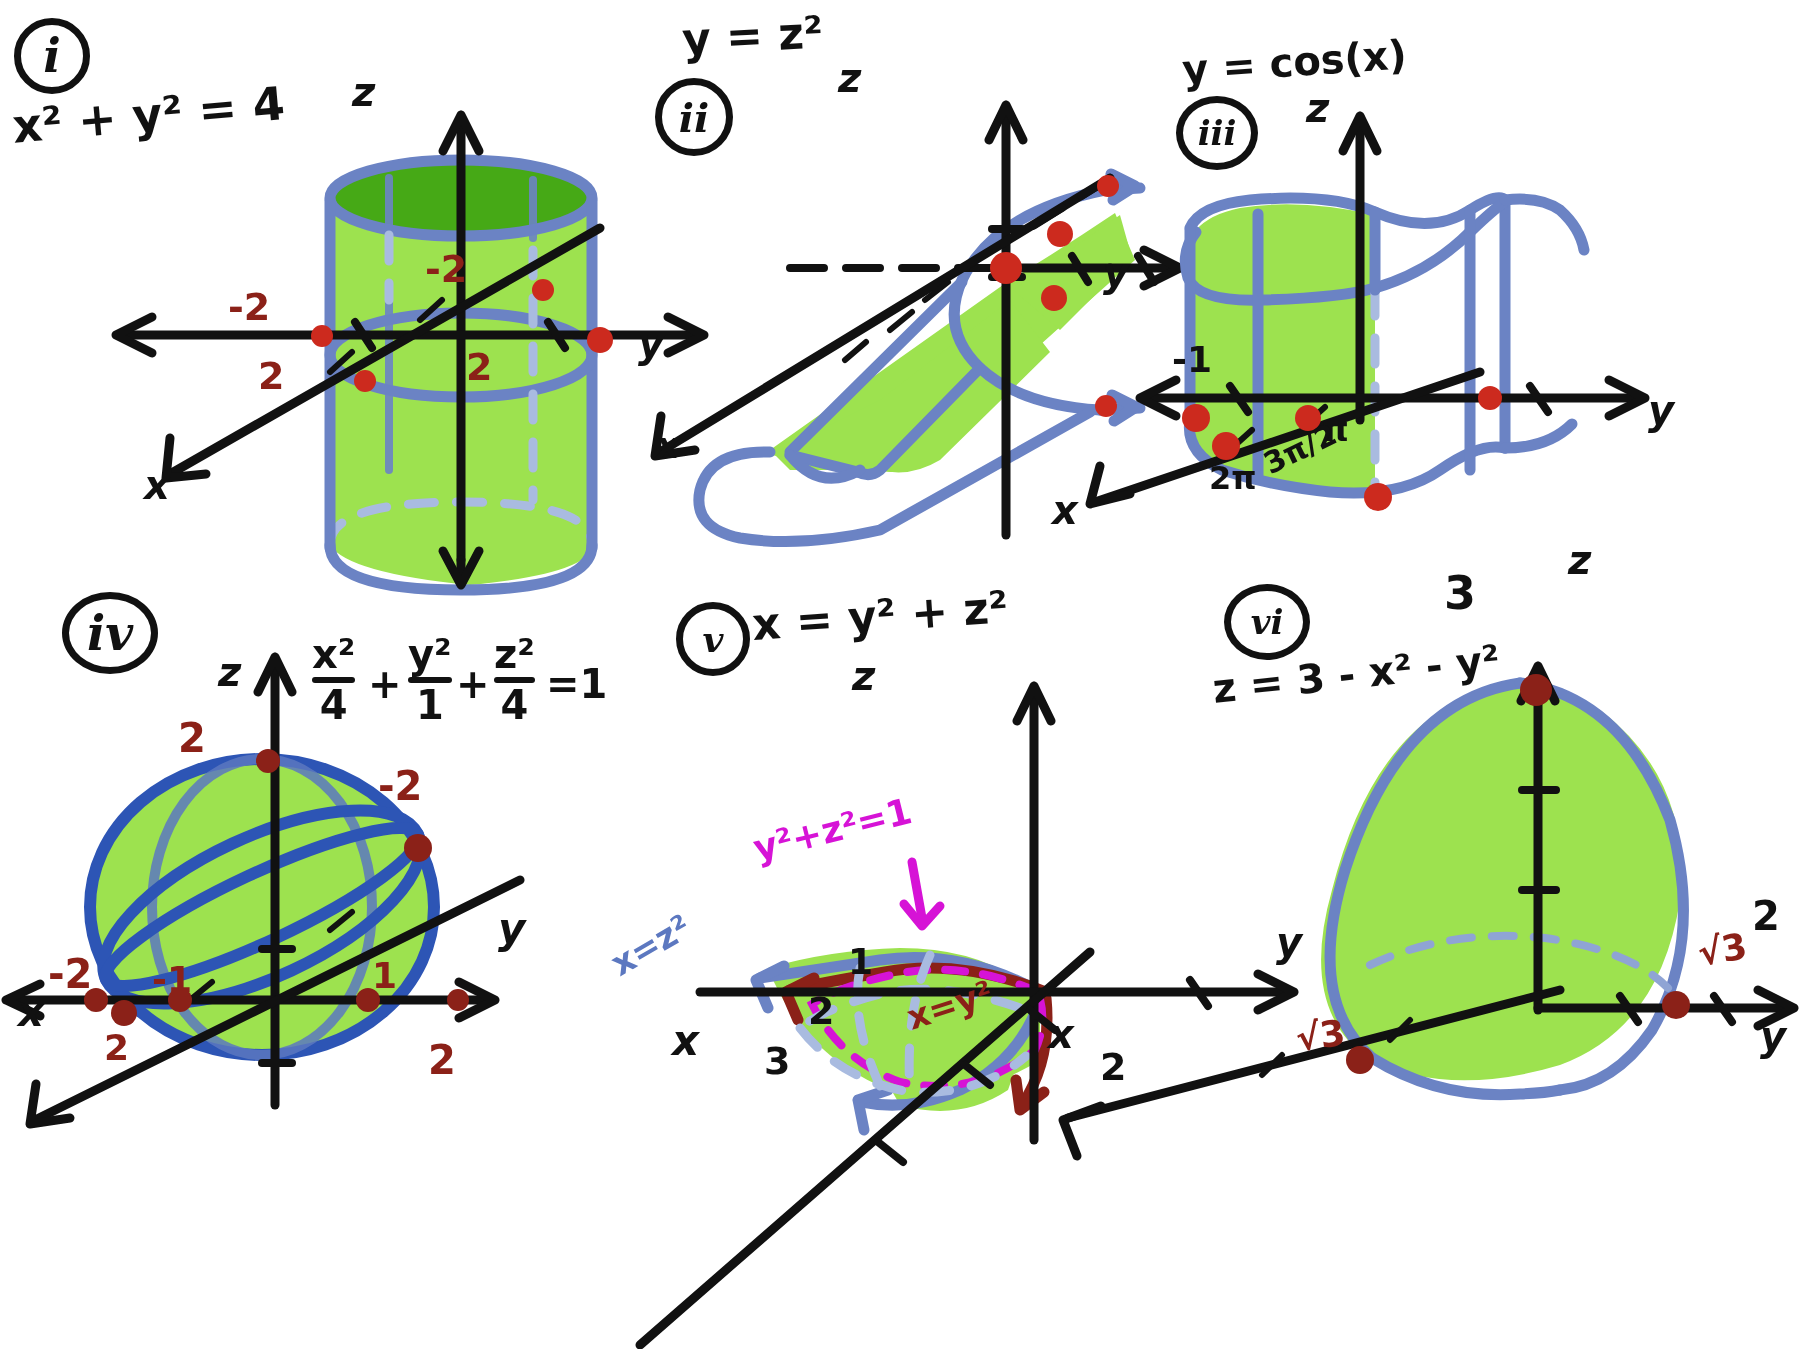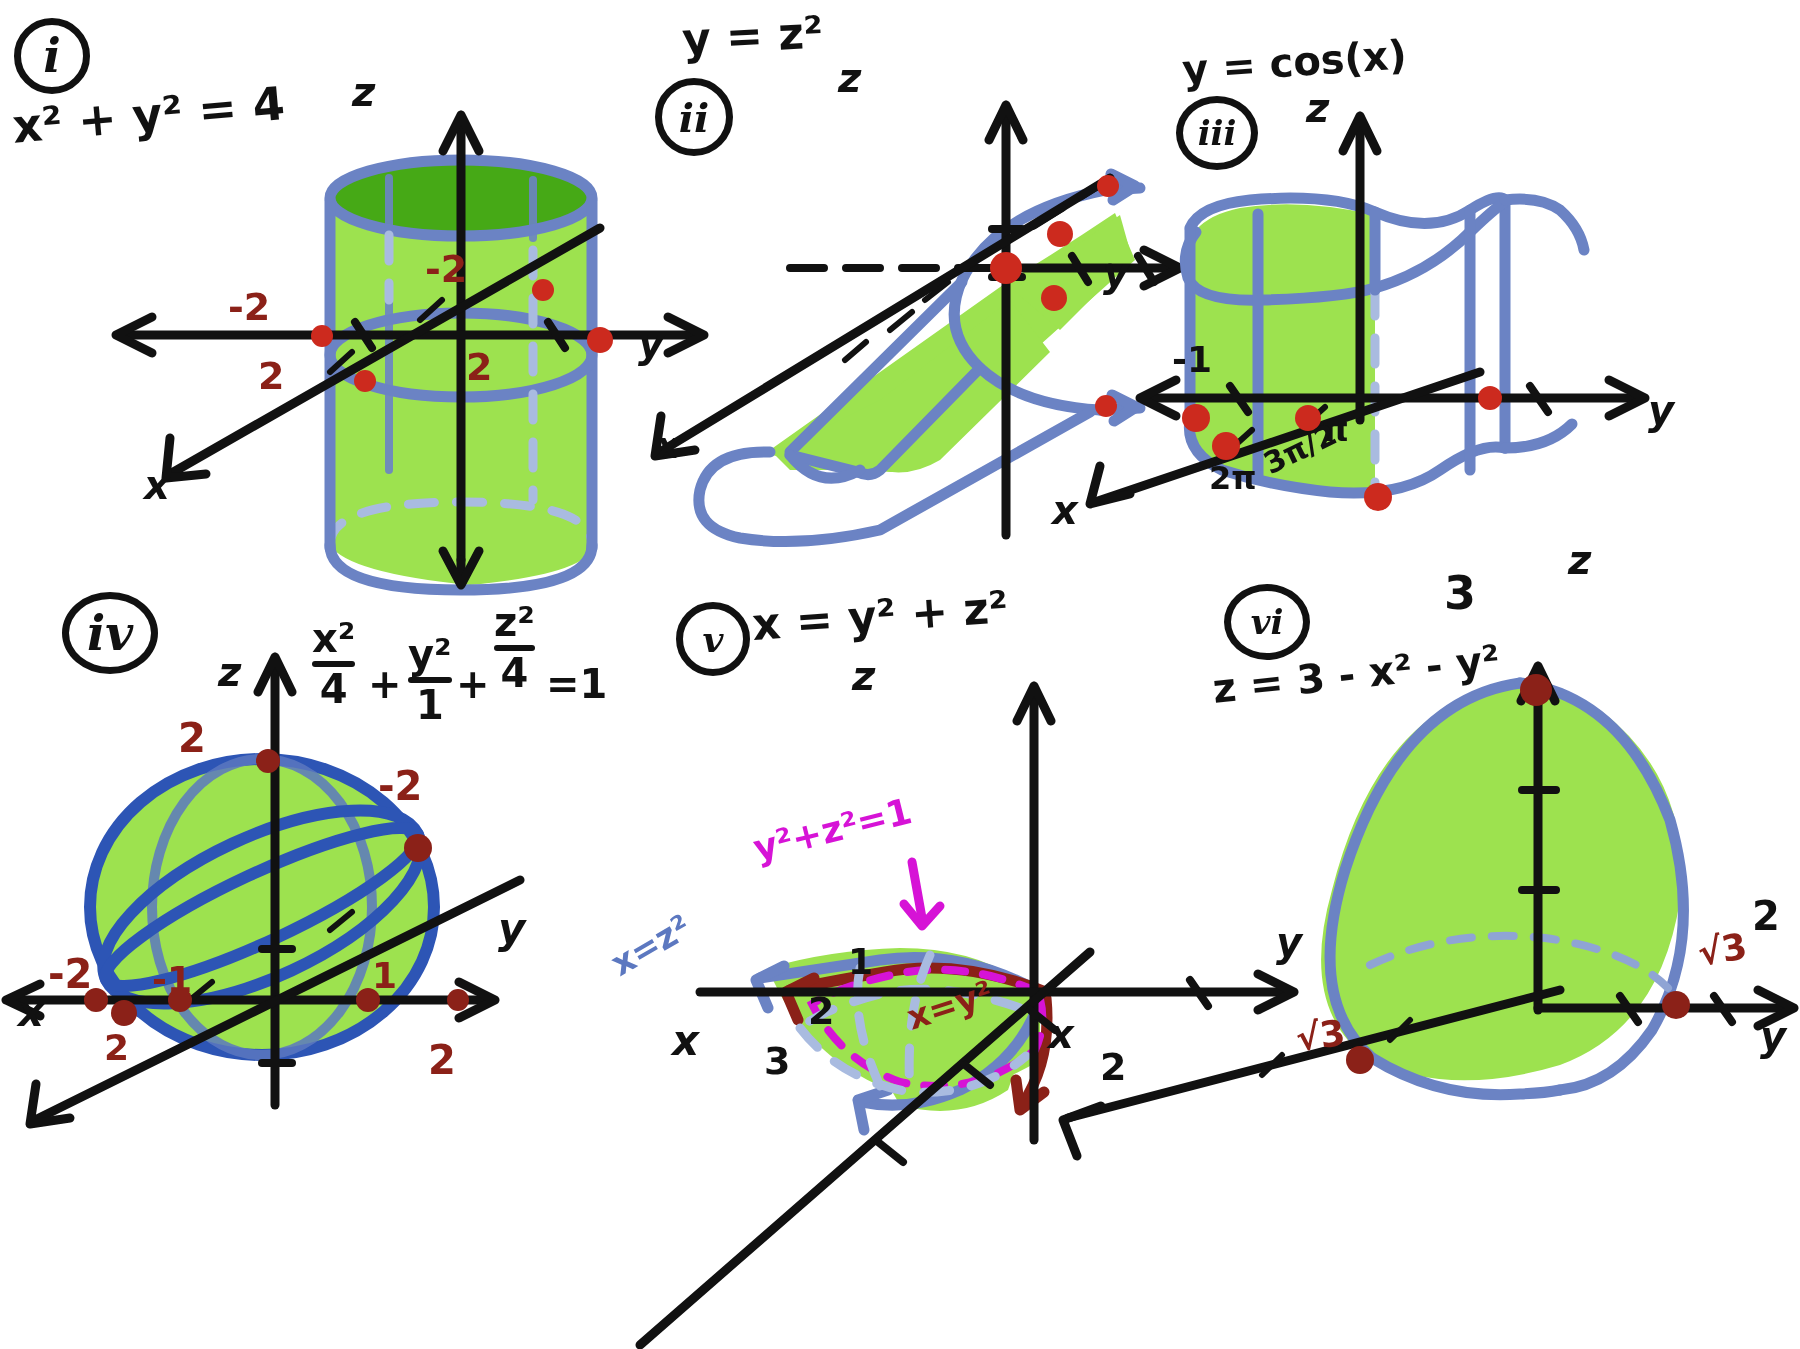--- a/index.html
+++ b/index.html
@@ -382,33 +382,33 @@
   <div class="txt" style="left:1172px; top:342px; font-size:36px;">-1</div>
   <div class="txt" style="left:1322px; top:412px; font-size:34px;">π</div>
   <div class="txt" style="left:1262px; top:434px; font-size:30px; transform:rotate(-26deg);">3π/2</div>
   <div class="txt" style="left:1209px; top:462px; font-size:32px;">2π</div>
 
   <div class="badge" style="left:62px; top:592px; width:82px; height:68px; font-size:48px;">iv</div>
   <div class="txt ital" style="left:218px; top:652px; font-size:40px;">z</div>
   <div class="txt ital" style="left:498px; top:908px; font-size:42px;">y</div>
   <div class="txt ital" style="left:18px; top:992px; font-size:40px;">x</div>
 
-  <div class="frac" style="left:312px; top:618px; font-size:40px;">
+  <div class="frac" style="left:312px; top:634px; font-size:40px;">
     <span>x²</span>
     <span class="bar"></span>
     <span>4</span>
   </div>
   <div class="txt" style="left:368px; top:664px; font-size:40px;">+</div>
   <div class="frac" style="left:408px; top:634px; font-size:40px;">
     <span>y²</span>
     <span class="bar"></span>
     <span>1</span>
   </div>
   <div class="txt" style="left:456px; top:664px; font-size:40px;">+</div>
-  <div class="frac" style="left:494px; top:602px; font-size:40px;">
+  <div class="frac" style="left:494px; top:634px; font-size:40px;">
     <span>z²</span>
     <span class="bar"></span>
     <span>4</span>
   </div>
   <div class="txt" style="left:546px; top:664px; font-size:40px;">=1</div>
 
   <div class="txt red" style="left:178px; top:718px; font-size:40px;">2</div>
   <div class="txt red" style="left:378px; top:766px; font-size:40px;">-2</div>
   <div class="txt red" style="left:48px; top:954px; font-size:40px;">-2</div>
   <div class="txt red" style="left:152px; top:962px; font-size:36px;">-1</div>

